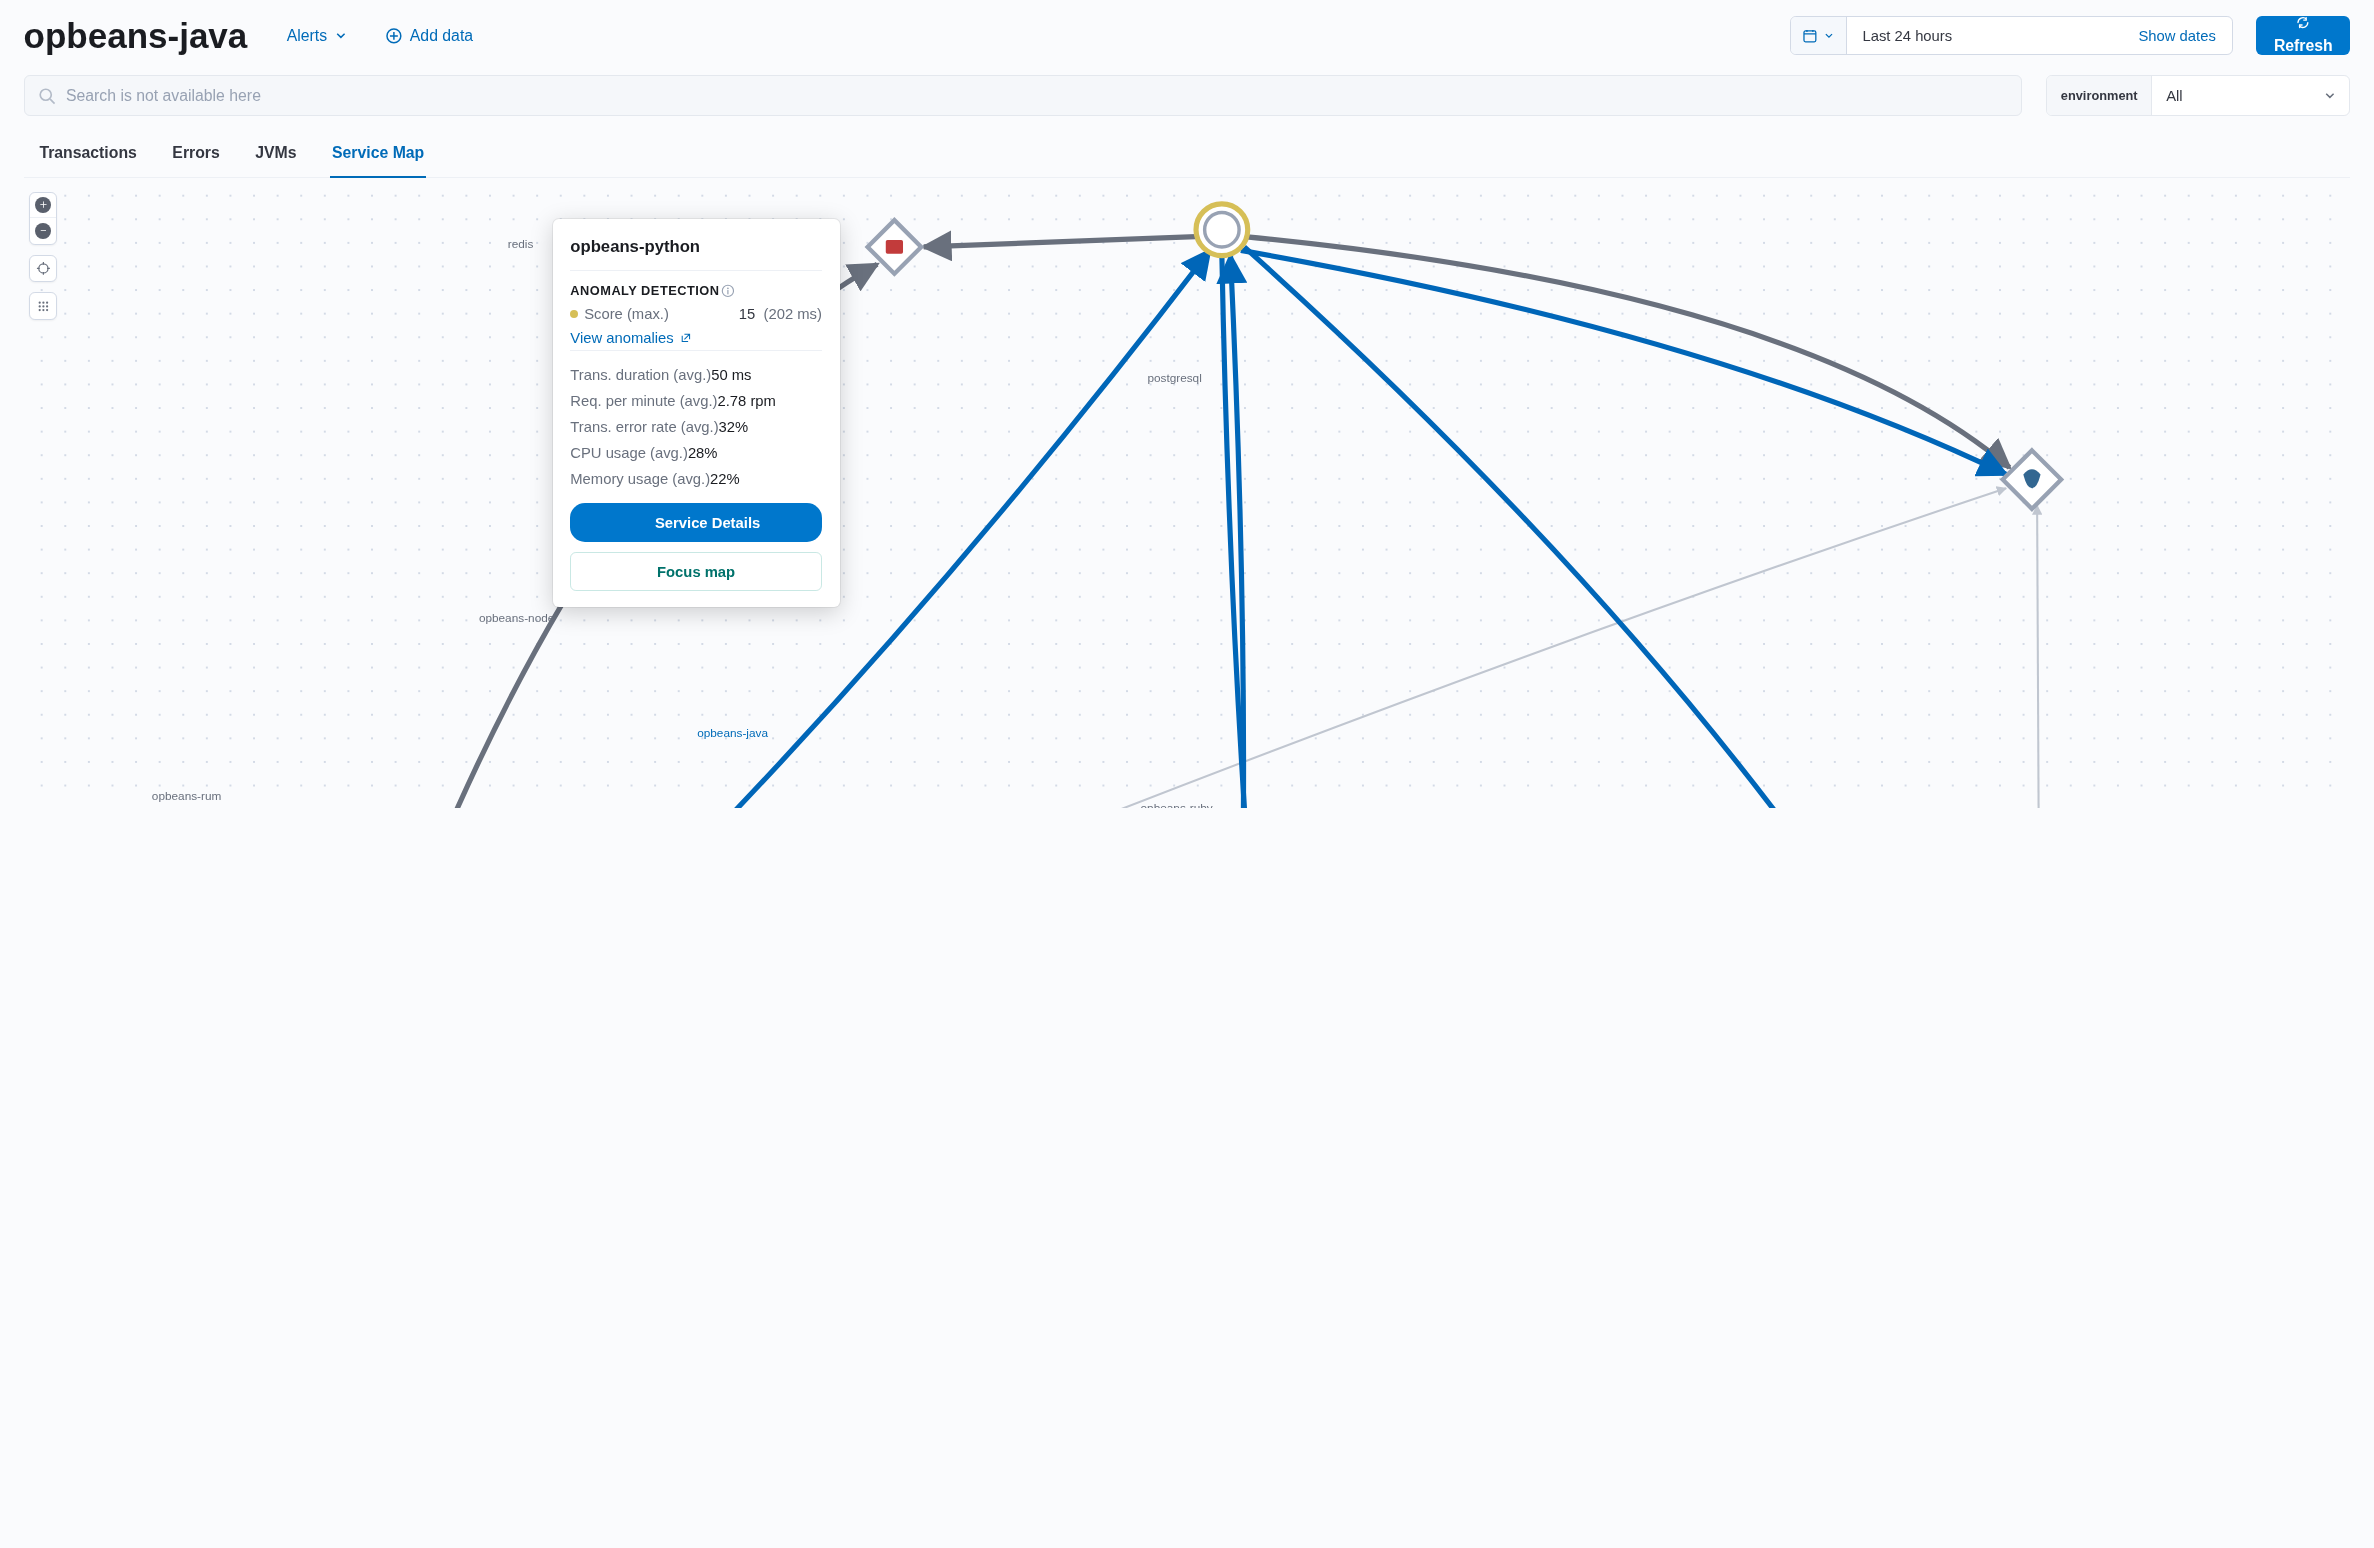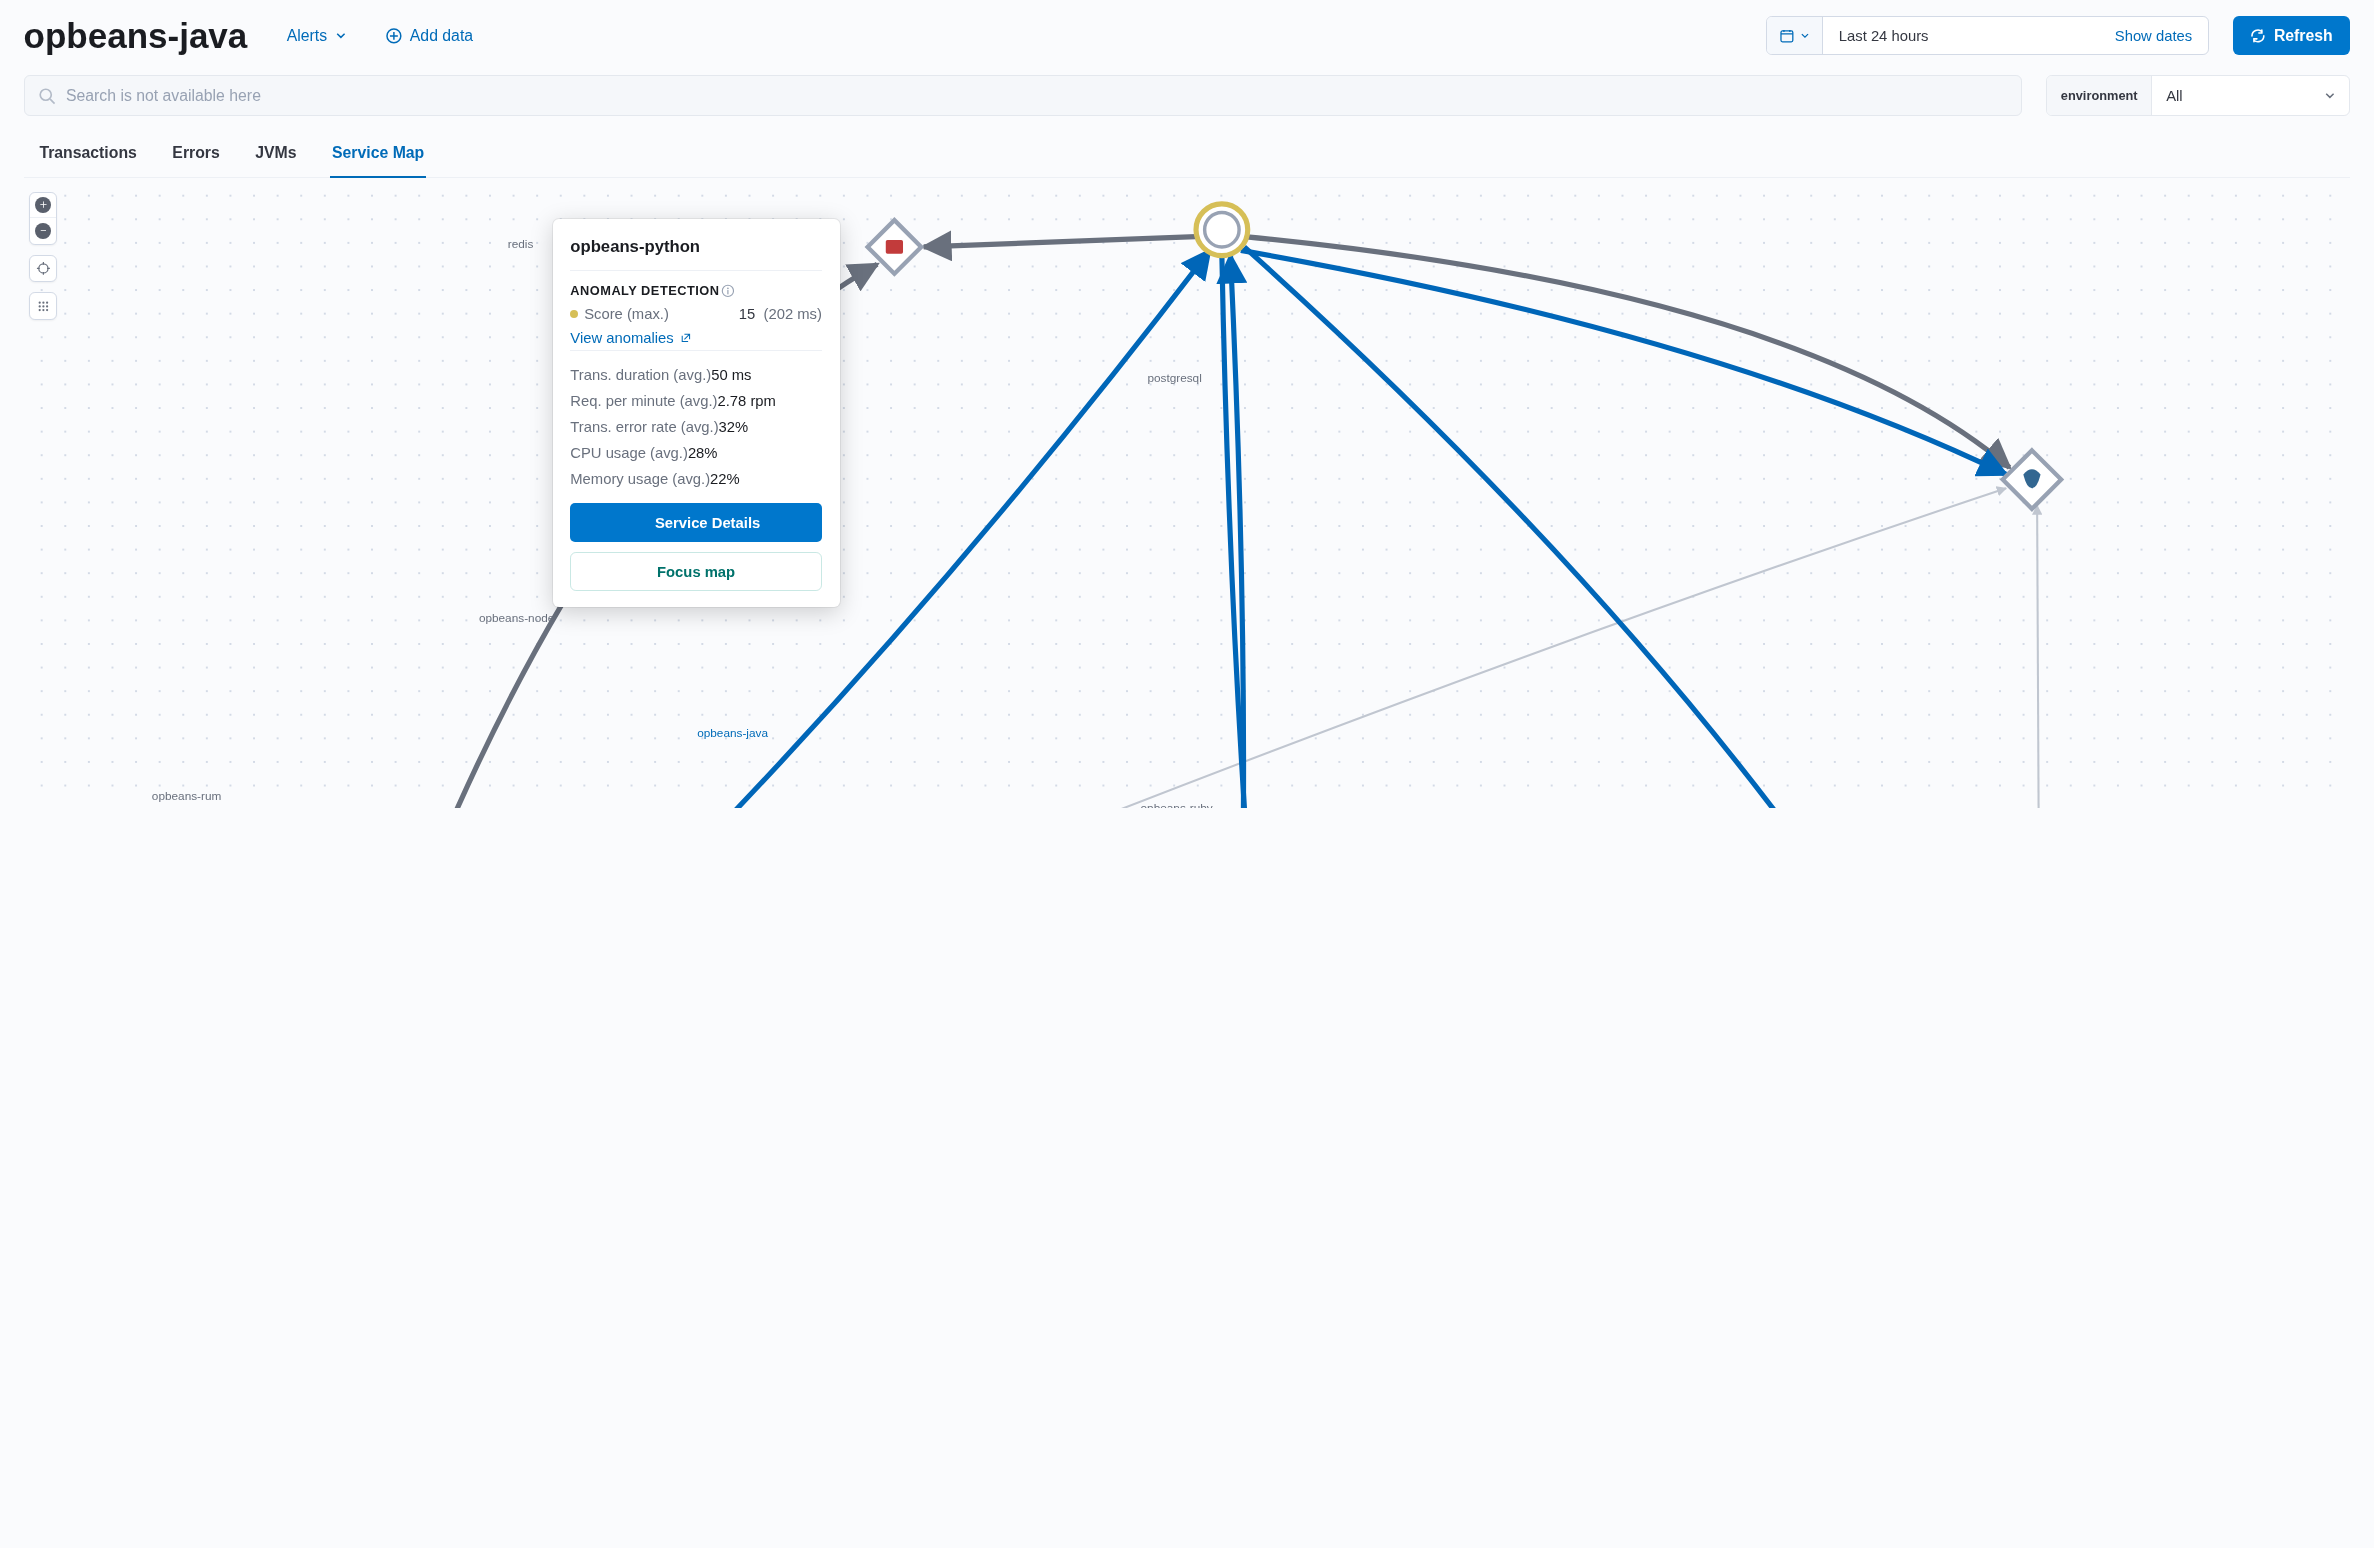--- a/index.html
+++ b/index.html
@@ -14,21 +14,21 @@
 .alerts-btn .chev { width: 11.8px; height: 11.8px; }
 .add-data { display: inline-flex; align-items: center; gap: 7.9px; font-size: 15.8px; color: #006bb8; cursor: pointer; padding: 5.9px 7.9px; }
 .add-data .plus { width: 15.8px; height: 15.8px; }
 .header-spacer { flex: 1; }
 
 .daterange { display: flex; align-items: stretch; border: 1px solid #d3dae6; border-radius: 5.9px; background: #fff; height: 39px; overflow: hidden; }
 .daterange .cal-btn { display: flex; align-items: center; gap: 5.9px; padding: 0 11.8px; border-right: 1px solid #d3dae6; color: #006bb8; cursor: pointer; background: #f5f8fc; }
 .daterange .range-text { display: flex; align-items: center; padding: 0 15.8px; min-width: 276px; font-size: 14.8px; color: #343741; }
 .daterange .show-dates { display: flex; align-items: center; padding: 0 15.8px; color: #006bb8; cursor: pointer; font-size: 14.8px; }
 
-.refresh-btn { display: inline-flex; align-items: center; gap: 7.9px; height: 39px; padding: 0 17.7px; background: #07c; color: #fff; border-radius: 5.9px; font-size: 15.8px; font-weight: 600; cursor: pointer; }
+.refresh-btn { display: inline-flex; align-items: center; gap: 7.9px; height: 39px; padding: 0 17.7px; background: #07c; color: #fff; border-radius: 5.9px; font-size: 15.8px; font-weight: 600; cursor: pointer; flex-direction: column; }
 .refresh-btn svg { width: 15.8px; height: 15.8px; }
 
 
 .search-row { display: flex; gap: 24px; margin-bottom: 17.7px; }
 .search-box { flex: 1; display: flex; align-items: center; gap: 9.9px; border: 1px solid #e4e8ee; background: #f5f7fa; border-radius: 5.9px; height: 41px; padding: 0 13.8px; color: #98a2b3; font-size: 15.8px; }
 .search-box svg { width: 17.7px; height: 17.7px; flex-shrink: 0; opacity: .7; }
 .env-wrap { display: flex; align-items: stretch; border: 1px solid #e4e8ee; border-radius: 5.9px; background: #fff; height: 41px; overflow: hidden; }
 .env-label { display: flex; align-items: center; padding: 0 13.8px; background: #f5f7fa; font-size: 12.8px; font-weight: 600; color: #343741; border-right: 1px solid #e4e8ee; }
 .env-select { display: flex; align-items: center; justify-content: space-between; padding: 0 13.8px; min-width: 197px; font-size: 14.8px; cursor: pointer; }
 .env-select svg { width: 11.8px; height: 11.8px; color: #69707d; }
@@ -64,21 +64,21 @@
 .score-left { display: flex; align-items: center; gap: 6px; color: #69707d; }
 .score-dot { width: 7.9px; height: 7.9px; border-radius: 50%; background: #d6bf57; }
 .score-right { color: #343741; }
 .score-right .sub { color: #69707d; }
 .link-row { display: inline-flex; align-items: center; gap: 5.9px; color: #006bb8; font-size: 14.8px; cursor: pointer; }
 .link-row svg { width: 11.8px; height: 11.8px; }
 .metrics { margin-top: 3.9px; }
 .metric-row { display: flex; justify-content: flex-start; font-size: 14.8px; padding: 4.9px 0; }
 .metric-row .k { color: #69707d; }
 .metric-row .v { color: #1a1c21; }
-.btn-primary { width: 100%; height: 39px; display: flex; align-items: center; justify-content: center; background: #07c; color: #fff; border-radius: 5px; font-size: 14.8px; font-weight: 600; cursor: pointer; margin-top: 11.8px; padding-left: 23px; }
+.btn-primary { width: 100%; height: 39px; display: flex; align-items: center; justify-content: center; background: #07c; color: #fff; border-radius: 15px; font-size: 14.8px; font-weight: 600; cursor: pointer; margin-top: 11.8px; padding-left: 23px; }
 .btn-secondary { width: 100%; height: 39px; display: flex; align-items: center; justify-content: center; background: #fff; color: #00726b; border: 1px solid #c9e8e4; border-radius: 5.9px; font-size: 14.8px; font-weight: 600; cursor: pointer; margin-top: 9.9px; }
 
 </style>
 </head>
 <body>
 
 <div class="page">
 
   <div class="header-row">
     <div class="page-title">opbeans-java</div>

